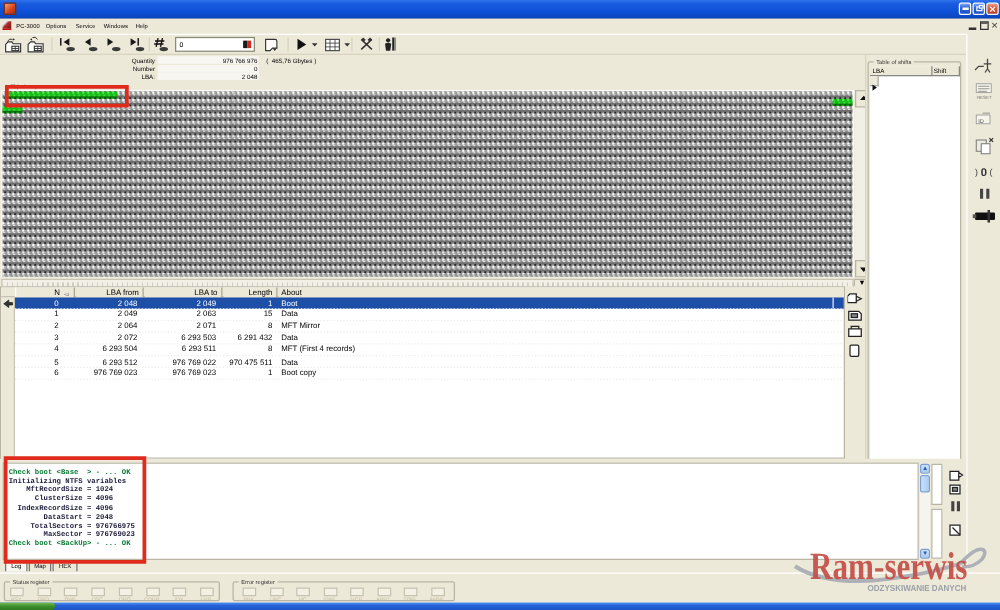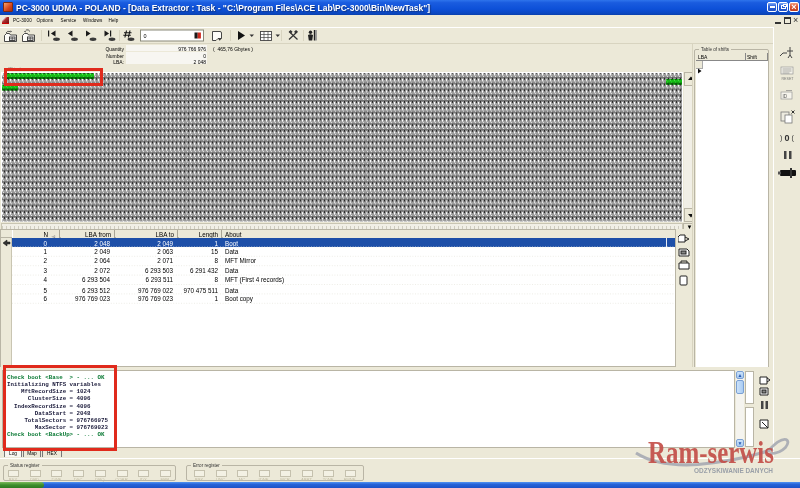--- a/index.html
+++ b/index.html
@@ -9,21 +9,20 @@
 .gb{border:1px solid #B9B5A5;border-radius:2px}
 .glabel{position:absolute;top:-3px;left:4px;background:#ECE9D8;padding:0 2px;font-size:4.6px;color:#333;line-height:6px}
 .tm{font-size:4.6px;line-height:6px;color:#000;letter-spacing:0.1px}
 .t45{font-size:5px;line-height:6px;color:#000}
 </style>
 </head>
 <body>
 
 <div class="a" style="left:0;top:0;width:800px;height:15px;background:linear-gradient(180deg,#2E74EC 0%,#1A5CDF 18%,#0D50D8 60%,#0B48C2 88%,#0A40AC 100%)">
   <div class="a" style="left:3px;top:2px;width:10px;height:10px;background:linear-gradient(135deg,#F7A26B,#D5431B 60%,#A33012);border:1px solid #7d2b10;border-radius:1px"></div>
-  <div class="a" style="left:16px;top:3px;font-size:8.5px;font-weight:bold;color:#fff;letter-spacing:0px;text-shadow:1px 1px 1px #12357E">PC-3000 UDMA - POLAND - [Data Extractor : Task - "C:\Program Files\ACE Lab\PC-3000\Bin\NewTask"]</div>
 
   <div class="a" style="left:767px;top:2px;width:10px;height:10px;border-radius:2px;border:1px solid #fff;background:linear-gradient(180deg,#7DA8F7,#2E62D8 40%,#1F50C4);color:#fff;font-size:8px;line-height:8px;text-align:center">
       <span style="position:absolute;left:2px;top:3px;width:5px;height:2px;background:#fff"></span>
     </div>
   <div class="a" style="left:778px;top:2px;width:10px;height:10px;border-radius:2px;border:1px solid #fff;background:linear-gradient(180deg,#7DA8F7,#2E62D8 40%,#1F50C4)">
       <span style="position:absolute;left:2px;top:2px;width:5px;height:4px;border:1px solid #fff"></span>
       <span style="position:absolute;left:4px;top:1px;width:4px;height:3px;border:1px solid #fff;background:#2E62D8"></span>
     </div>
   <div class="a" style="left:789px;top:2px;width:10px;height:10px;border-radius:2px;border:1px solid #fff;background:linear-gradient(180deg,#F0A086,#DF5C39 40%,#C03C1C);color:#fff;font-size:9px;font-weight:bold;line-height:9px;text-align:center">×</div>
 </div>

